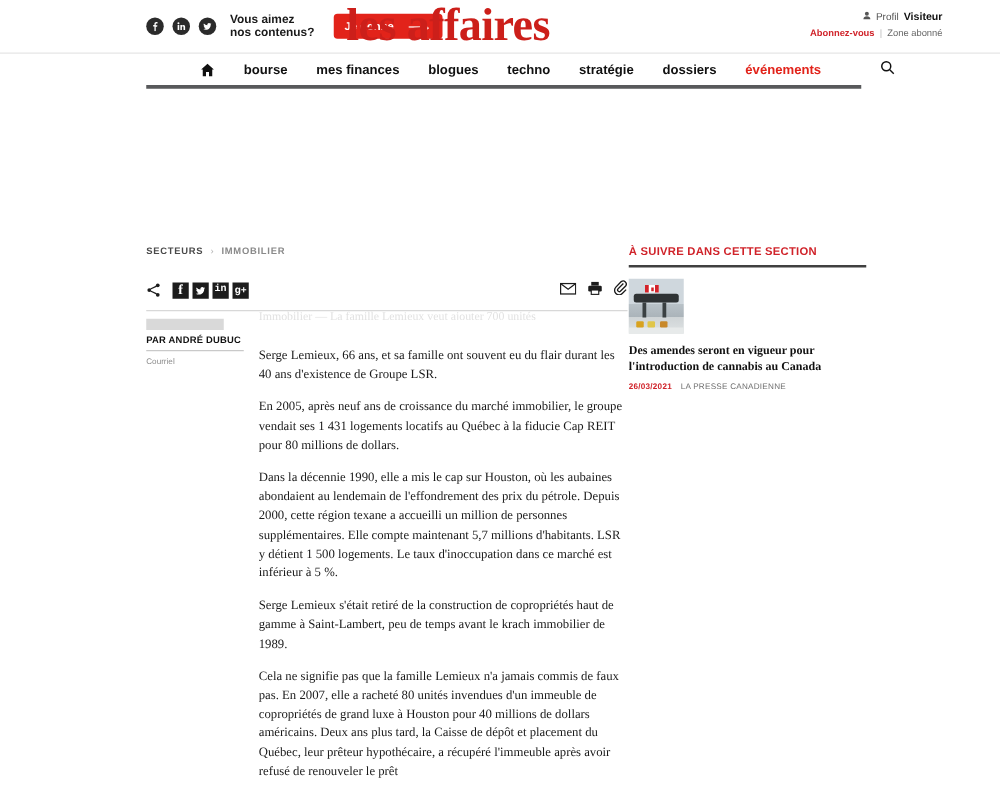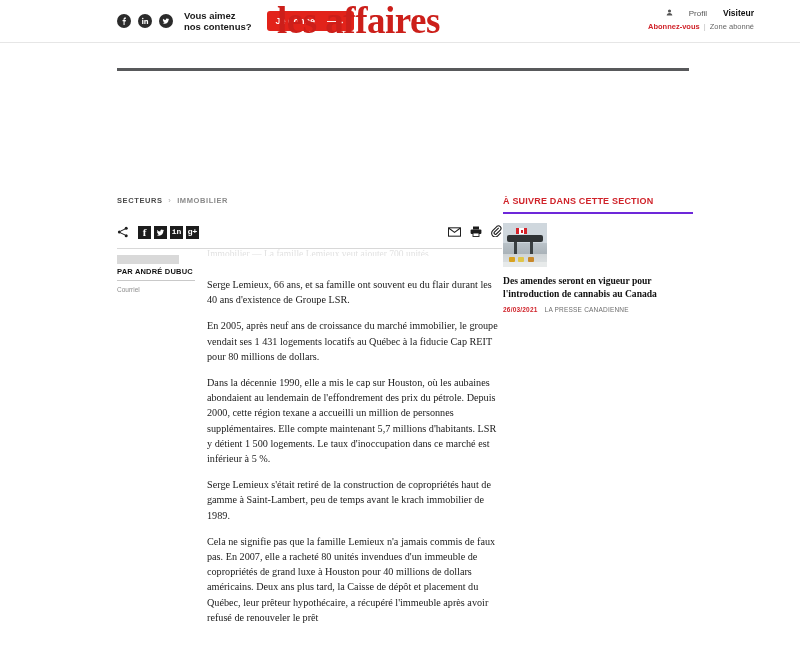--- a/index.html
+++ b/index.html
@@ -74,21 +74,21 @@
     line-height: 40px;
   }
 
   .topbar-right {
     position: absolute;
     right: 46px; top: 8px;
     text-align: right;
   }
   .tr-row1 {
     display: flex; align-items: center; justify-content: flex-end;
-    gap: 16px;
+    gap: 4px;
     font-size: 8px;
     color: #444;
   }
   .tr-row1 .profil { color:#555; }
   .tr-row1 .visiteur { color:#111; font-weight:700; font-size:8.5px; }
   .tr-row2 {
     margin-top: 4px;
     font-size: 7.5px;
     color: #777;
   }
@@ -259,21 +259,21 @@
     position: absolute;
     left: 503px;
     width: 190px;
   }
   .rail-title {
     font-size: 9px;
     font-weight: 700;
     color: #d0232a;
     letter-spacing: 0.2px;
     padding-bottom: 6px;
-    border-bottom: 2px solid #6d28d9;
+    border-bottom: 2px solid #404040;
   }
   .rail-item {
     margin-top: 9px;
     display: flex;
     gap: 8px;
     cursor: pointer;
     flex-direction: column;
   }
   .rail-thumb {
     width: 44px; height: 44px;
@@ -393,20 +393,40 @@
       </div>
       <div class="tr-row2">
         <span class="ab">Abonnez-vous</span>
         <span class="sep">|</span>
         <span class="zone">Zone abonné</span>
       </div>
     </div>
   </div>
 
   <div class="nav">
+    <div class="nav-inner">
+      <span class="nav-home">
+        <svg width="12" height="12" viewBox="0 0 12 12">
+            <path d="M6 1 .9 5.5h1.3V11h2.6V7.6h2.4V11h2.6V5.5h1.3z" fill="#111"></path>
+          </svg>
+      </span>
+      <a class="nav-item">bourse</a>
+      <a class="nav-item">mes finances</a>
+      <a class="nav-item">blogues</a>
+      <a class="nav-item">techno</a>
+      <a class="nav-item">stratégie</a>
+      <a class="nav-item">dossiers</a>
+      <a class="nav-item accent">événements</a>
+      <span class="nav-search">
+        <svg width="12" height="12" viewBox="0 0 12 12">
+            <circle cx="5" cy="5" r="3.6" fill="none" stroke="#111" stroke-width="1.2"></circle>
+            <line x1="7.8" y1="7.8" x2="11" y2="11" stroke="#111" stroke-width="1.2"></line>
+          </svg>
+      </span>
+    </div>
     <div class="nav-rule"></div>
   </div>
 
   <div class="content">
 
     <div class="col-main">
 
       <div class="breadcrumb">
         <span>SECTEURS</span>
         <span class="bc-sep">›</span>

